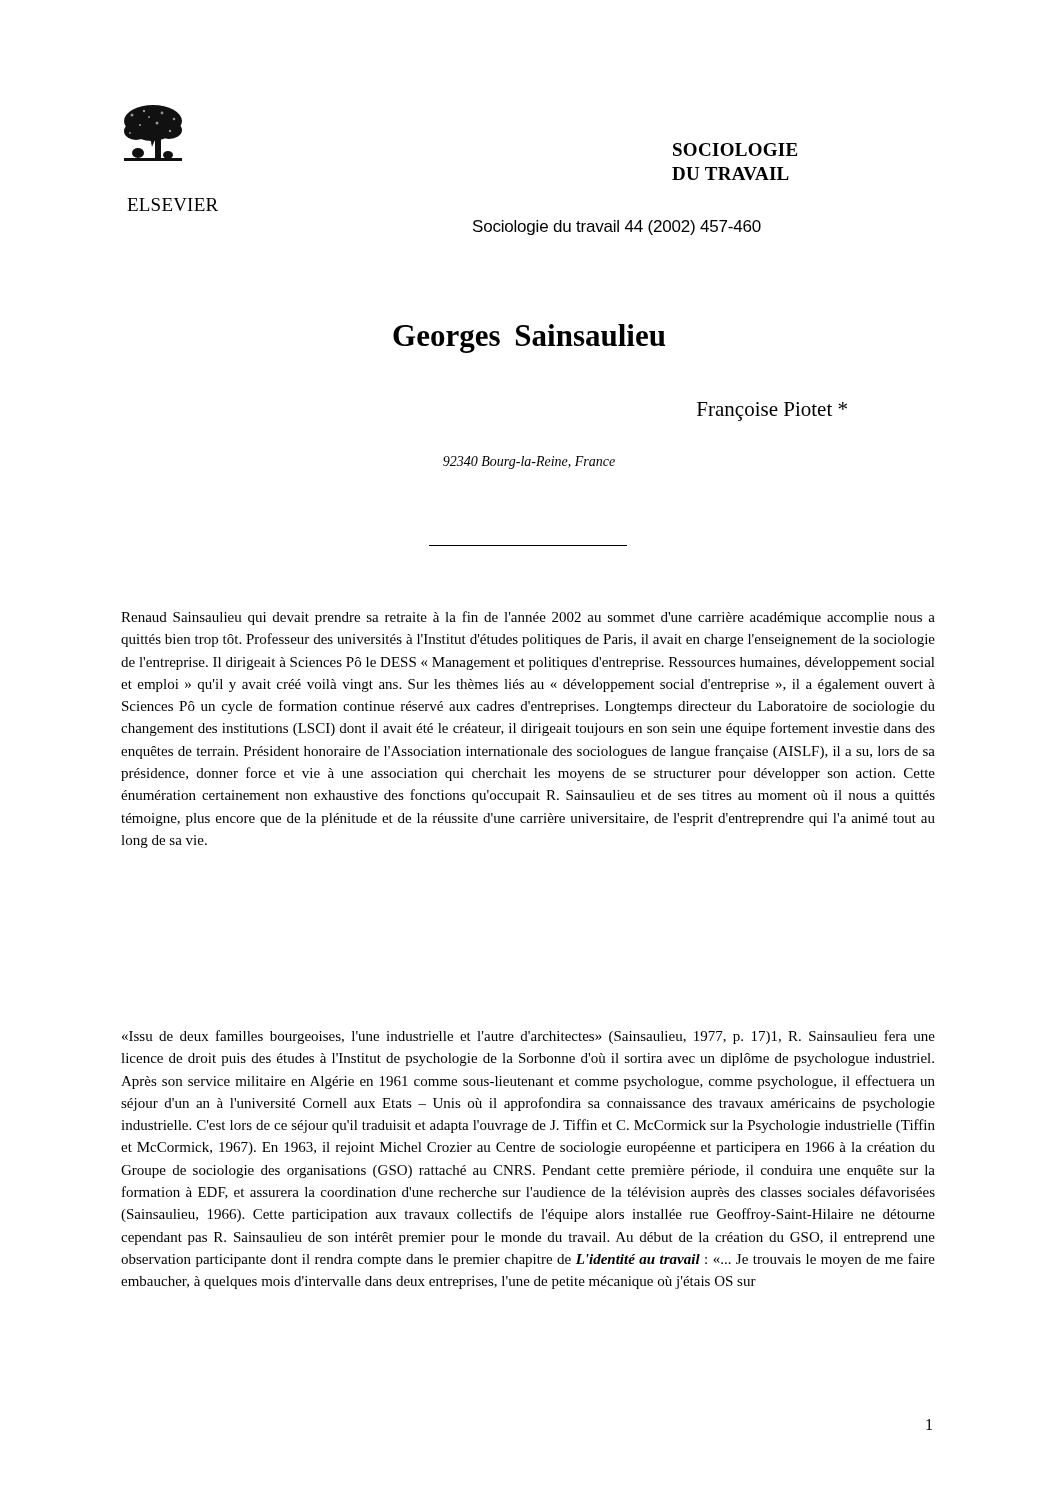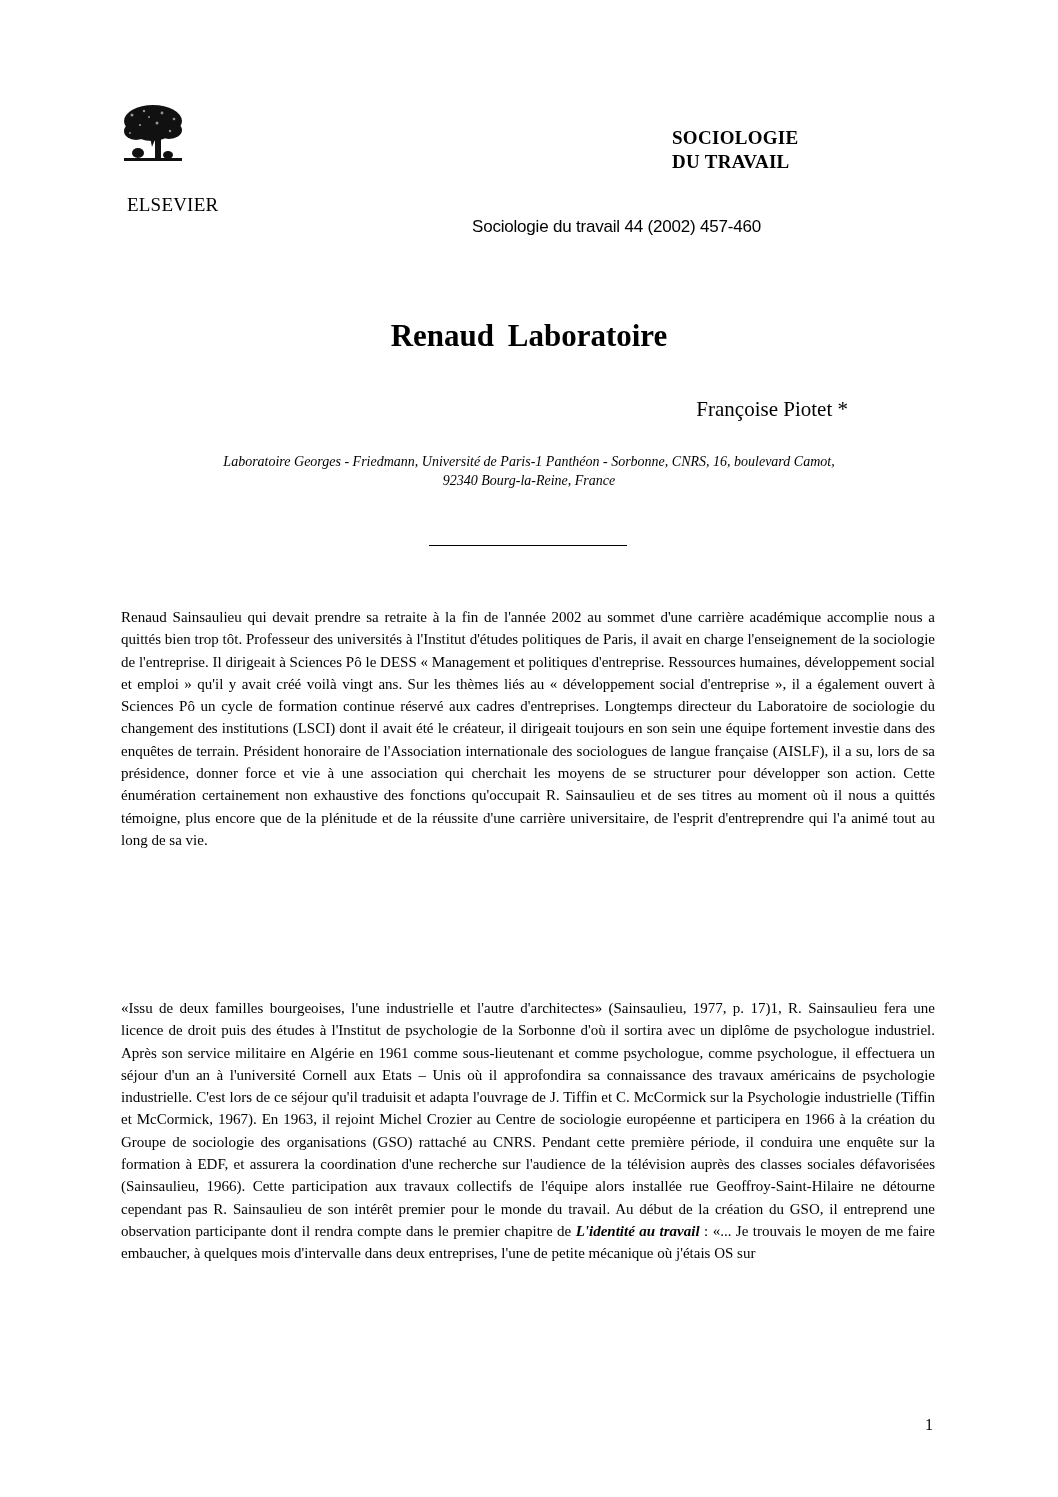--- a/index.html
+++ b/index.html
@@ -2,29 +2,29 @@
 <html><head>
   <meta charset="utf-8">
   <style>
     html, body { margin: 0; padding: 0; background: #ffffff; }
     body {
       width: 1058px; height: 1497px; position: relative; overflow: hidden;
       font-family: "Liberation Serif", "DejaVu Serif", serif; color: #000;
     }
     .logo { position: absolute; left: 122px; top: 103px; width: 62px; height: 60px; }
     .publisher { position: absolute; left: 127px; top: 194px; font-weight: normal; font-size: 19px; letter-spacing: 0.2px; }
-    .journal-name { position: absolute; left: 672px; top: 126px; font-weight: bold; font-size: 19px; line-height: 24px; letter-spacing: 0.3px; }
+    .journal-name { position: absolute; left: 672px; top: 138px; font-weight: bold; font-size: 19px; line-height: 24px; letter-spacing: 0.3px; }
     .citation { position: absolute; left: 472px; top: 217px; font-family: "Liberation Sans", "DejaVu Sans", sans-serif; font-size: 17px; letter-spacing: -0.2px; text-align: right; }
     .title { position: absolute; left: 0; width: 1058px; top: 318px; text-align: center; font-weight: bold; font-size: 31px; word-spacing: 6px; }
     .author { position: absolute; left: 0; width: 848px; top: 397px; text-align: right; font-size: 21px; }
     .affil { position: absolute; left: 120px; width: 818px; top: 452px; text-align: center; font-style: italic; font-size: 14px; line-height: 19px; }
     .rule { position: absolute; left: 429px; top: 545px; width: 198px; height: 0; border-top: 1px solid #000; }
     .body-text { position: absolute; left: 121px; width: 814px; font-size: 15px; line-height: 22.3px; text-align: justify; }
     .p1 { top: 606px; }
-    .p2 { top: 997px; }
+    .p2 { top: 1025px; }
     .page-num { position: absolute; left: 925px; top: 1416px; font-size: 16px; }
   </style>
 </head>
 <body>
 
 <div class="logo">
   <svg width="62" height="60" viewBox="0 0 62 60">
     <g fill="#111">
       <ellipse cx="31" cy="18" rx="29" ry="16"></ellipse>
       <ellipse cx="14" cy="28" rx="12" ry="9"></ellipse>
@@ -52,26 +52,25 @@
 
 <div class="publisher">ELSEVIER</div>
 
 <div class="journal-name">
   <div>SOCIOLOGIE</div>
   <div>DU TRAVAIL</div>
 </div>
 
 <div class="citation">Sociologie du travail 44 (2002) 457-460</div>
 
-<div class="title">Renaud  Laboratoire</div>
+<div class="title">Georges  Sainsaulieu</div>
 
 <div class="author">Françoise Piotet *</div>
 
 <div class="affil">
-  <div>Laboratoire Georges - Friedmann, Université de Paris-1 Panthéon - Sorbonne, CNRS, 16, boulevard Camot,</div>
   <div>92340 Bourg-la-Reine, France</div>
 </div>
 
 <div class="rule"></div>
 
 <p class="body-text p1" style="margin:0;">Renaud Sainsaulieu qui devait prendre sa retraite à la fin de l'année 2002 au sommet d'une carrière académique accomplie nous a quittés bien trop tôt. Professeur des universités à l'Institut d'études politiques de Paris, il avait en charge l'enseignement de la sociologie de l'entreprise. Il dirigeait à Sciences Pô le DESS « Management et politiques d'entreprise. Ressources humaines, développement social et emploi » qu'il y avait créé voilà vingt ans. Sur les thèmes liés au « développement social d'entreprise », il a également ouvert à Sciences Pô un cycle de formation continue réservé aux cadres d'entreprises. Longtemps directeur du Laboratoire de sociologie du changement des institutions (LSCI) dont il avait été le créateur, il dirigeait toujours en son sein une équipe fortement investie dans des enquêtes de terrain. Président honoraire de l'Association internationale des sociologues de langue française (AISLF), il a su, lors de sa présidence, donner force et vie à une association qui cherchait les moyens de se structurer pour développer son action. Cette énumération certainement non exhaustive des fonctions qu'occupait R. Sainsaulieu et de ses titres au moment où il nous a quittés témoigne, plus encore que de la plénitude et de la réussite d'une carrière universitaire, de l'esprit d'entreprendre qui l'a animé tout au long de sa vie.</p>
 
 <p class="body-text p2" style="margin:0;"><span>«Issu de deux familles bourgeoises, l'une industrielle et l'autre d'architectes» (Sainsaulieu, 1977, p. 17)1, R. Sainsaulieu fera une licence de droit puis des études à l'Institut de psychologie de la Sorbonne d'où il sortira avec un diplôme de psychologue industriel. Après son service militaire en Algérie en 1961 comme sous-lieutenant et comme psychologue, comme psychologue, il effectuera un séjour d'un an à l'université Cornell aux Etats – Unis où il approfondira sa connaissance des travaux américains de psychologie industrielle. C'est lors de ce séjour qu'il traduisit et adapta l'ouvrage de J. Tiffin et C. McCormick sur la Psychologie industrielle (Tiffin et McCormick,  1967). En 1963, il rejoint Michel Crozier au Centre de sociologie européenne et participera en 1966 à la création du Groupe de sociologie des organisations (GSO) rattaché au CNRS. Pendant cette première période, il conduira une enquête sur la formation à EDF, et assurera la coordination d'une  recherche sur l'audience de la télévision auprès des classes sociales défavorisées (Sainsaulieu, 1966). Cette participation aux travaux collectifs de l'équipe alors installée rue Geoffroy-Saint-Hilaire ne détourne cependant pas R. Sainsaulieu de son intérêt  premier pour le monde du travail. Au début de la création du GSO, il entreprend une observation participante dont il rendra compte dans le premier chapitre de </span><i style="font-weight:bold;">L'identité au travail</i><span> : «... Je trouvais le moyen de me faire embaucher, à quelques mois d'intervalle dans deux entreprises, l'une de petite mécanique où j'étais OS sur</span></p>
 
 <div class="page-num">1</div>

